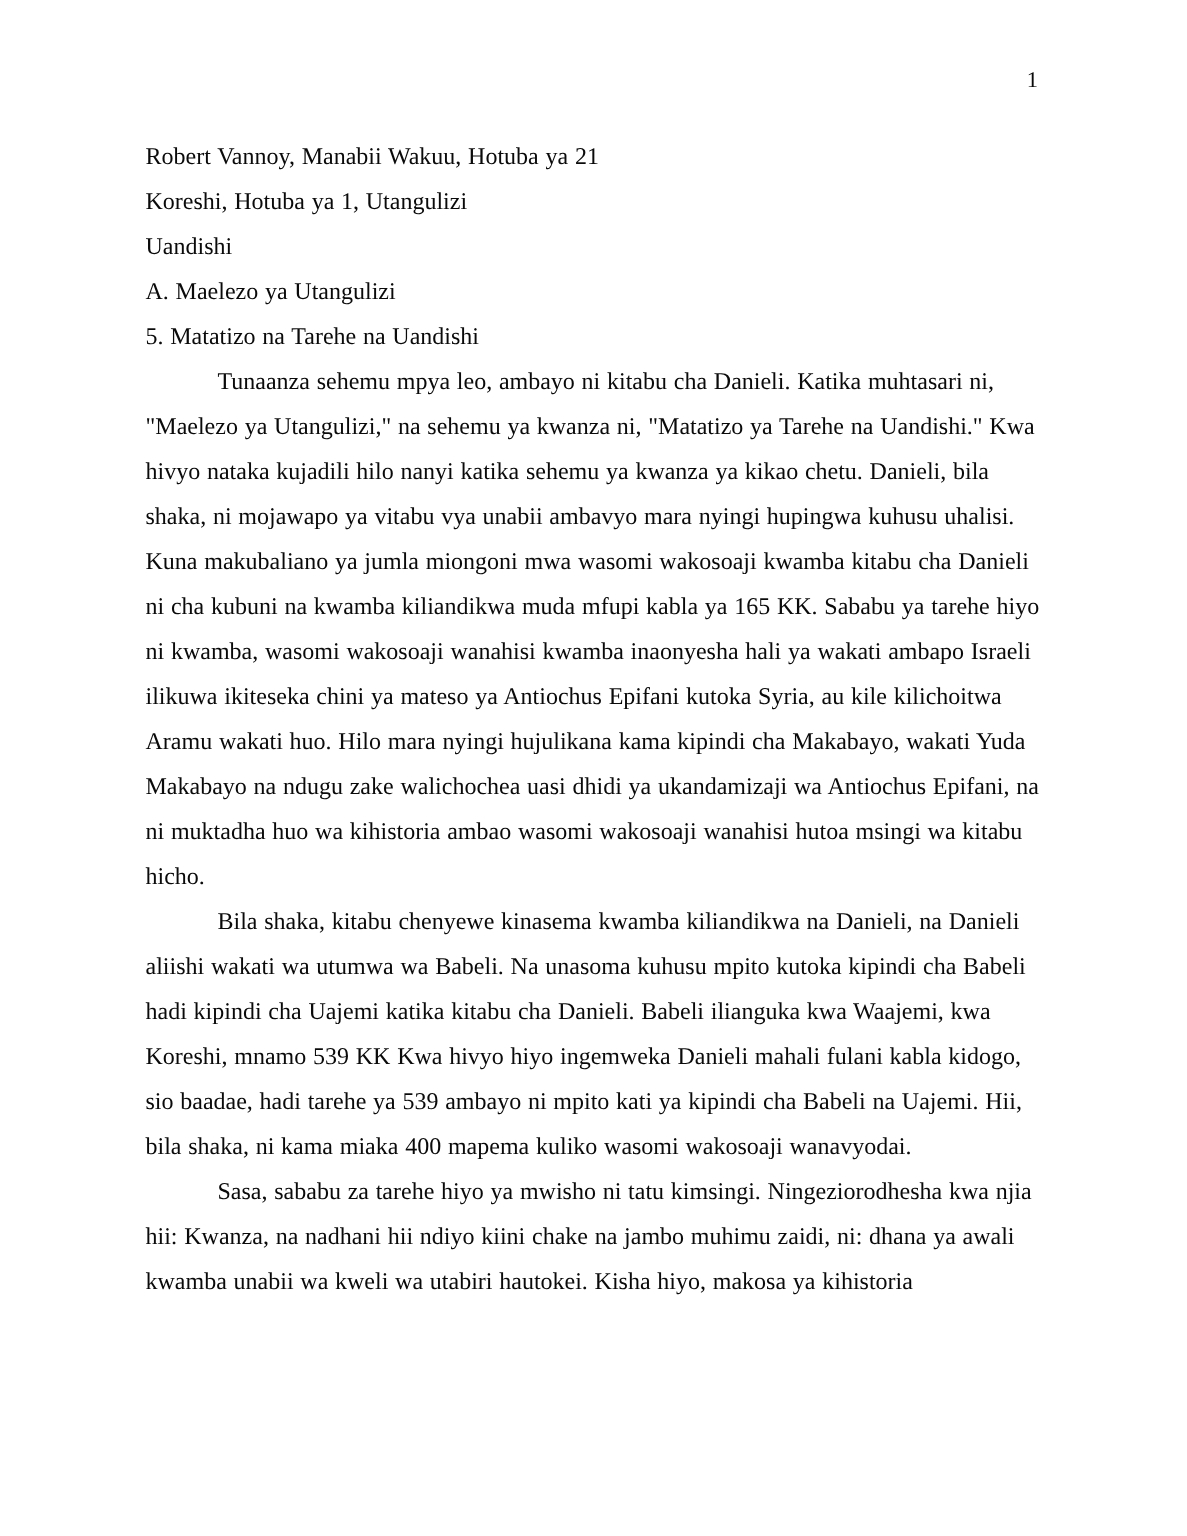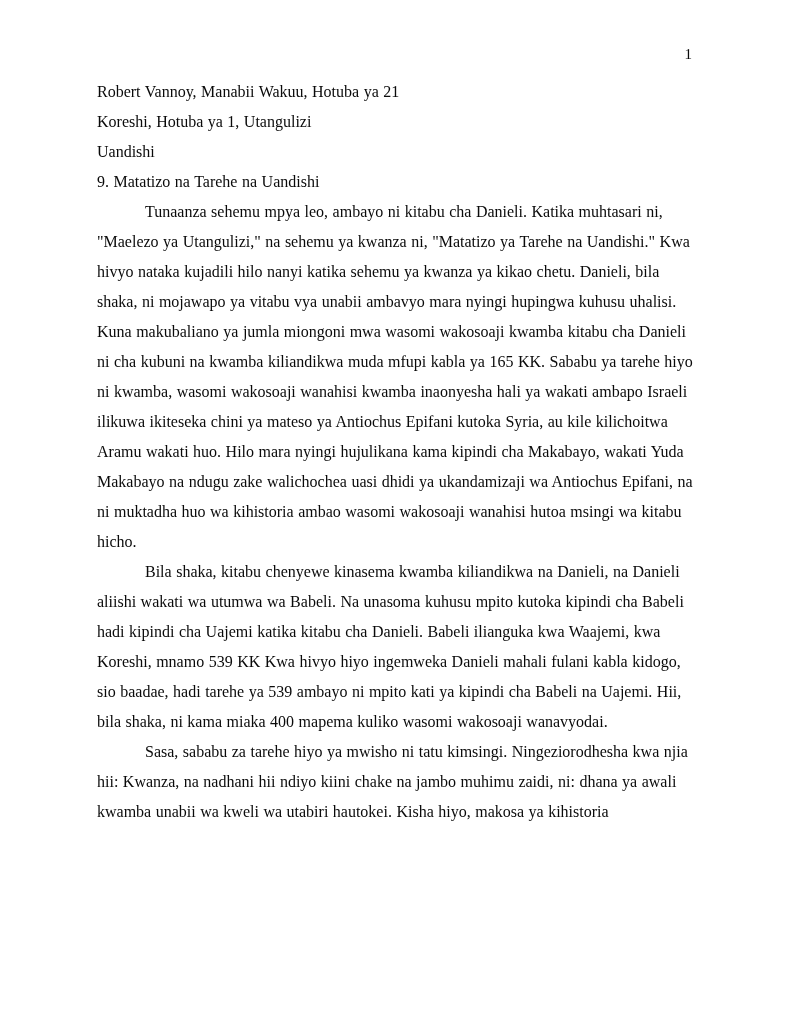--- a/index.html
+++ b/index.html
@@ -24,21 +24,21 @@
     }
     .page-number {
       position: absolute;
       top: 44px;
       right: 99px;
       font-size: 15px;
       line-height: 20px;
     }
     .content {
       position: absolute;
-      top: 77px;
+      top: 90px;
       left: 97px;
       width: 601px;
     }
     .content p {
       margin: 0;
       line-height: 30px;
       text-align: left;
       word-spacing: 0.5px;
     }
     .para {
@@ -56,22 +56,23 @@
   <div class="page-number">1</div>
 
   <div class="content">
 
     <p>Robert Vannoy, Manabii Wakuu, Hotuba ya 21</p>
 
     <p>Koreshi, Hotuba ya 1, Utangulizi</p>
 
     <p>Uandishi</p>
 
+    <p>A. Maelezo ya Utangulizi</p>
 
-    <p>9. Matatizo na Tarehe na Uandishi</p>
+    <p>5. Matatizo na Tarehe na Uandishi</p>
 
     <p class="para">Tunaanza sehemu mpya leo, ambayo ni kitabu cha Danieli. Katika muhtasari ni, "Maelezo ya Utangulizi," na sehemu ya kwanza ni, "Matatizo ya Tarehe na Uandishi." Kwa hivyo nataka kujadili hilo nanyi katika sehemu ya kwanza ya kikao chetu. Danieli, bila shaka, ni mojawapo ya vitabu vya unabii ambavyo mara nyingi hupingwa kuhusu uhalisi. Kuna makubaliano ya jumla miongoni mwa wasomi wakosoaji kwamba kitabu cha Danieli ni cha kubuni na kwamba kiliandikwa muda mfupi kabla ya 165 KK. Sababu ya tarehe hiyo ni kwamba, wasomi wakosoaji wanahisi kwamba inaonyesha hali ya wakati ambapo Israeli ilikuwa ikiteseka chini ya mateso ya Antiochus Epifani kutoka Syria, au kile kilichoitwa Aramu wakati huo. Hilo mara nyingi hujulikana kama kipindi cha Makabayo, wakati Yuda Makabayo na ndugu zake walichochea uasi dhidi ya ukandamizaji wa Antiochus Epifani, na ni muktadha huo wa kihistoria ambao wasomi wakosoaji wanahisi hutoa msingi wa kitabu hicho.</p>
 
     <p class="para">Bila shaka, kitabu chenyewe kinasema kwamba kiliandikwa na Danieli, na Danieli aliishi wakati wa utumwa wa Babeli. Na unasoma kuhusu mpito kutoka kipindi cha Babeli hadi kipindi cha Uajemi katika kitabu cha Danieli. Babeli ilianguka kwa Waajemi, kwa Koreshi, mnamo 539 KK Kwa hivyo hiyo ingemweka Danieli mahali fulani kabla kidogo, sio baadae, hadi tarehe ya 539 ambayo ni mpito kati ya kipindi cha Babeli na Uajemi. Hii, bila shaka, ni kama miaka 400 mapema kuliko wasomi wakosoaji wanavyodai.</p>
 
 
     <p class="para">Sasa, sababu za tarehe hiyo ya mwisho ni tatu kimsingi. Ningeziorodhesha kwa njia hii: Kwanza, na nadhani hii ndiyo kiini chake na jambo muhimu zaidi, ni: dhana ya awali kwamba unabii wa kweli wa utabiri hautokei. Kisha hiyo, makosa ya kihistoria</p>
 
   </div>
 </div>

